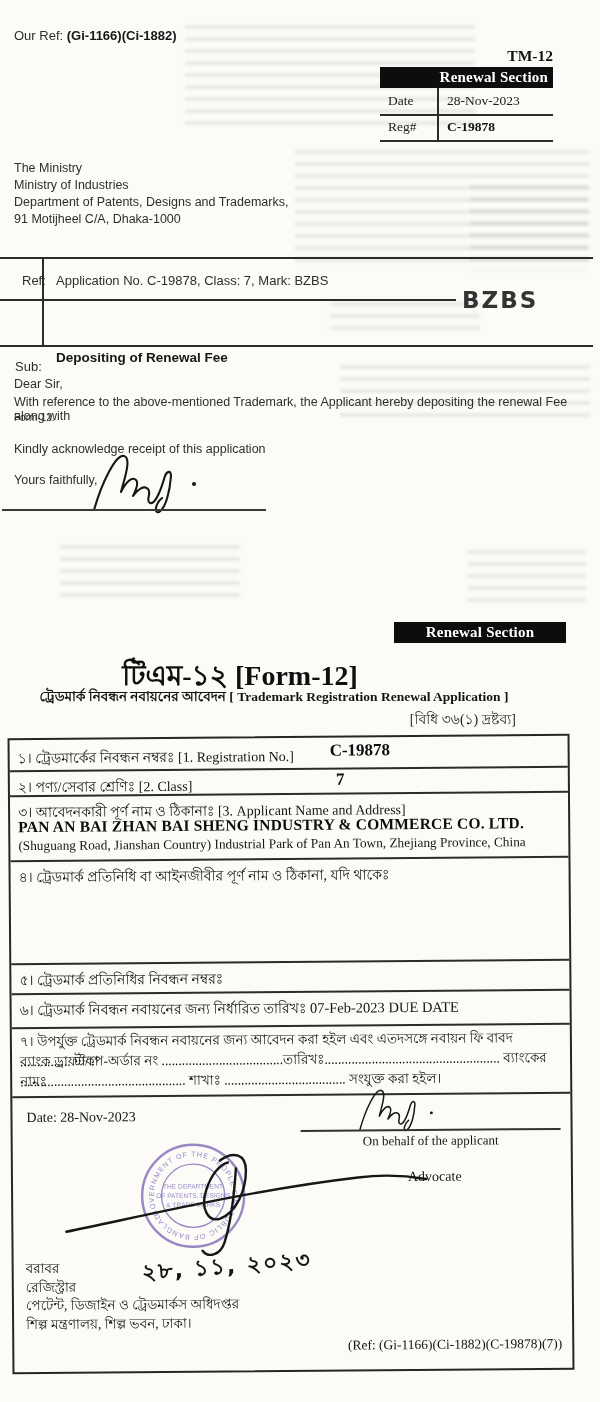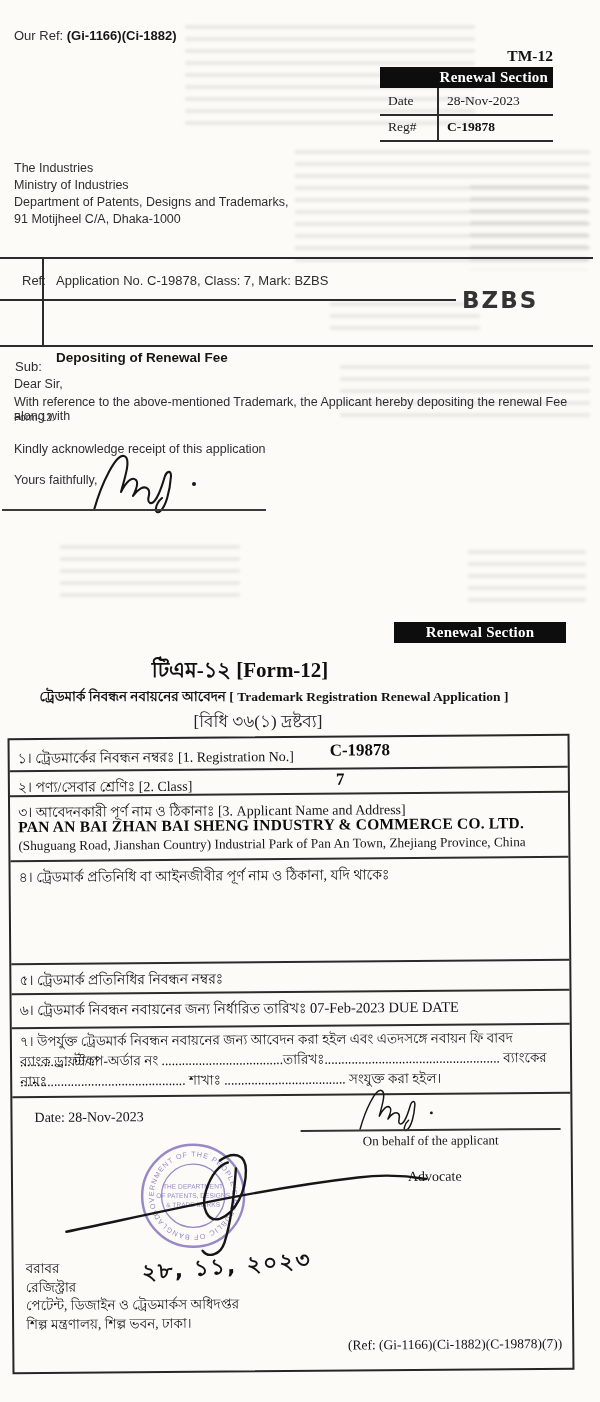--- a/index.html
+++ b/index.html
@@ -65,21 +65,21 @@
     <div class="abs serif" style="left:388px;top:93px;font-size:13.5px;">Date</div>
     <div class="abs serif" style="left:447px;top:93px;font-size:13.5px;">28-Nov-2023</div>
     <div class="hline" style="left:380px;top:114px;width:173px;height:1.5px;"></div>
     <div class="abs serif b" style="left:388px;top:119px;font-size:13.5px;font-weight:normal;">Reg#</div>
     <div class="abs serif b" style="left:447px;top:119px;font-size:13.5px;color:#111;">C-19878</div>
     <div class="hline" style="left:380px;top:140px;width:173px;height:1.5px;"></div>
     <div class="vline" style="left:437px;top:88px;height:52px;width:1.5px;"></div>
   </div>
 
   <div class="abs sans ink" style="left:14px;top:160px;font-size:12.5px;line-height:17px;">
-    <div>The Industries</div>
+    <div>The Ministry</div>
     <div>Ministry of Industries</div>
     <div>Department of Patents, Designs and Trademarks,</div>
     <div>91 Motijheel C/A, Dhaka-1000</div>
   </div>
 
   <div>
     <div class="hline" style="left:0;top:257px;width:593px;"></div>
     <div class="vline" style="left:42px;top:257px;height:89px;"></div>
     <div class="abs sans ink" style="left:15px;top:273px;font-size:13px;margin-left:7px;">Ref:</div>
     <div class="abs sans ink" style="left:56px;top:273px;font-size:13px;">Application No. C-19878, Class: 7, Mark: BZBS</div>
@@ -97,23 +97,23 @@
   <div class="abs sans ink" style="left:14px;top:473px;font-size:12.5px;">Yours faithfully,</div>
 
   <svg class="abs" style="left:82px;top:446px;" width="150" height="70" viewBox="0 0 150 70">
     <path class="sig" d="M 12 64 C 20 36 34 8 42 10 C 50 12 42 34 39 46 C 44 36 50 30 54 34 C 57 37 53 46 51 50 C 56 43 62 39 66 43 C 70 47 63 55 68 57 C 74 59 80 40 83 30 C 85 25 89 24 89 30 C 88 44 84 62 77 66 C 72 68 73 58 80 52"></path>
     <circle cx="112" cy="38" r="2" fill="#161616"></circle>
   </svg>
   <div class="hline" style="left:2px;top:509px;width:264px;height:1.5px;background:#3a3a3a;"></div>
 
   <div class="badge" style="left:394px;top:622px;width:172px;text-align:center;">Renewal Section</div>
 
-  <div class="abs serif b" style="left:0;top:654px;width:480px;text-align:center;font-size:21px;color:#0f0f0f;">টিএম-১২ [Form-12]</div>
+  <div class="abs serif b" style="left:0;top:654px;width:480px;text-align:center;font-size:28px;color:#0f0f0f;">টিএম-১২ [Form-12]</div>
   <div class="abs serif b" style="left:0;top:686px;width:548px;text-align:center;font-size:13.5px;color:#141414;">ট্রেডমার্ক নিবন্ধন নবায়নের আবেদন [ Trademark Registration Renewal Application ]</div>
-  <div class="abs serif" style="left:0;top:708px;width:516px;text-align:center;font-size:17px;color:#222;">[বিধি ৩৬(১) দ্রষ্টব্য]</div>
+  <div class="abs serif" style="left:0;top:708px;width:516px;text-align:right;font-size:14px;color:#222;">[বিধি ৩৬(১) দ্রষ্টব্য]</div>
 
   <div class="formbox">
 
     <div class="abs rowlabel" style="left:8px;top:7px;">১। ট্রেডমার্কের নিবন্ধন নম্বরঃ [1. Registration No.]</div>
     <div class="abs serif b" style="left:320px;top:3px;font-size:17px;color:#0e0e0e;">C-19878</div>
     <div class="formdiv" style="top:30px;"></div>
 
     <div class="abs rowlabel" style="left:8px;top:36px;">২। পণ্য/সেবার শ্রেণিঃ [2. Class]</div>
     <div class="abs serif b" style="left:326px;top:32px;font-size:17px;color:#0e0e0e;">7</div>
     <div class="formdiv" style="top:55px;"></div>
@@ -133,21 +133,21 @@
       <span>৬। ট্রেডমার্ক নিবন্ধন নবায়নের জন্য নির্ধারিত তারিখঃ</span>
       <span class="serif" style="font-size:14.5px;">07-Feb-2023 DUE DATE</span>
     </div>
     <div class="formdiv" style="top:287px;"></div>
 
     <div class="abs dotted-line" style="left:8px;top:292px;width:542px;">৭। উপর্যুক্ত ট্রেডমার্ক নিবন্ধন নবায়নের জন্য আবেদন করা হইল এবং এতদসঙ্গে নবায়ন ফি বাবদ ............... টাকা</div>
     <div class="abs dotted-line" style="left:8px;top:312px;width:542px;">ব্যাংক ড্রাফট/পে-অর্ডার নং ....................................তারিখঃ.................................................... ব্যাংকের নামঃ</div>
     <div class="abs dotted-line" style="left:8px;top:332px;width:542px;">................................................. শাখাঃ .................................... সংযুক্ত করা হইল।</div>
     <div class="formdiv" style="top:356px;"></div>
 
-    <div class="abs serif" style="left:22px;top:370px;font-size:14px;color:#141414;">Date: 28-Nov-2023</div>
+    <div class="abs serif" style="left:14px;top:370px;font-size:14px;color:#141414;">Date: 28-Nov-2023</div>
 
     <svg class="abs" style="left:325px;top:346px;" width="135" height="50" viewBox="0 0 150 70">
       <path class="sig" d="M 12 64 C 20 36 34 8 42 10 C 50 12 42 34 39 46 C 44 36 50 30 54 34 C 57 37 53 46 51 50 C 56 43 62 39 66 43 C 70 47 63 55 68 57 C 74 59 80 40 83 30 C 85 25 89 24 89 30 C 88 44 84 62 77 66 C 72 68 73 58 80 52"></path>
       <circle cx="112" cy="42" r="2" fill="#161616"></circle>
     </svg>
     <div class="hline" style="left:288px;top:392px;width:260px;height:1.5px;background:#333;"></div>
     <div class="abs serif" style="left:288px;top:396px;width:260px;text-align:center;font-size:13px;color:#141414;">On behalf of the applicant</div>
     <div class="abs serif" style="left:395px;top:432px;font-size:14px;color:#141414;">Advocate</div>
 
     <svg class="abs" style="left:127px;top:404px;opacity:.8;" width="106" height="106" viewBox="0 0 104 104">

